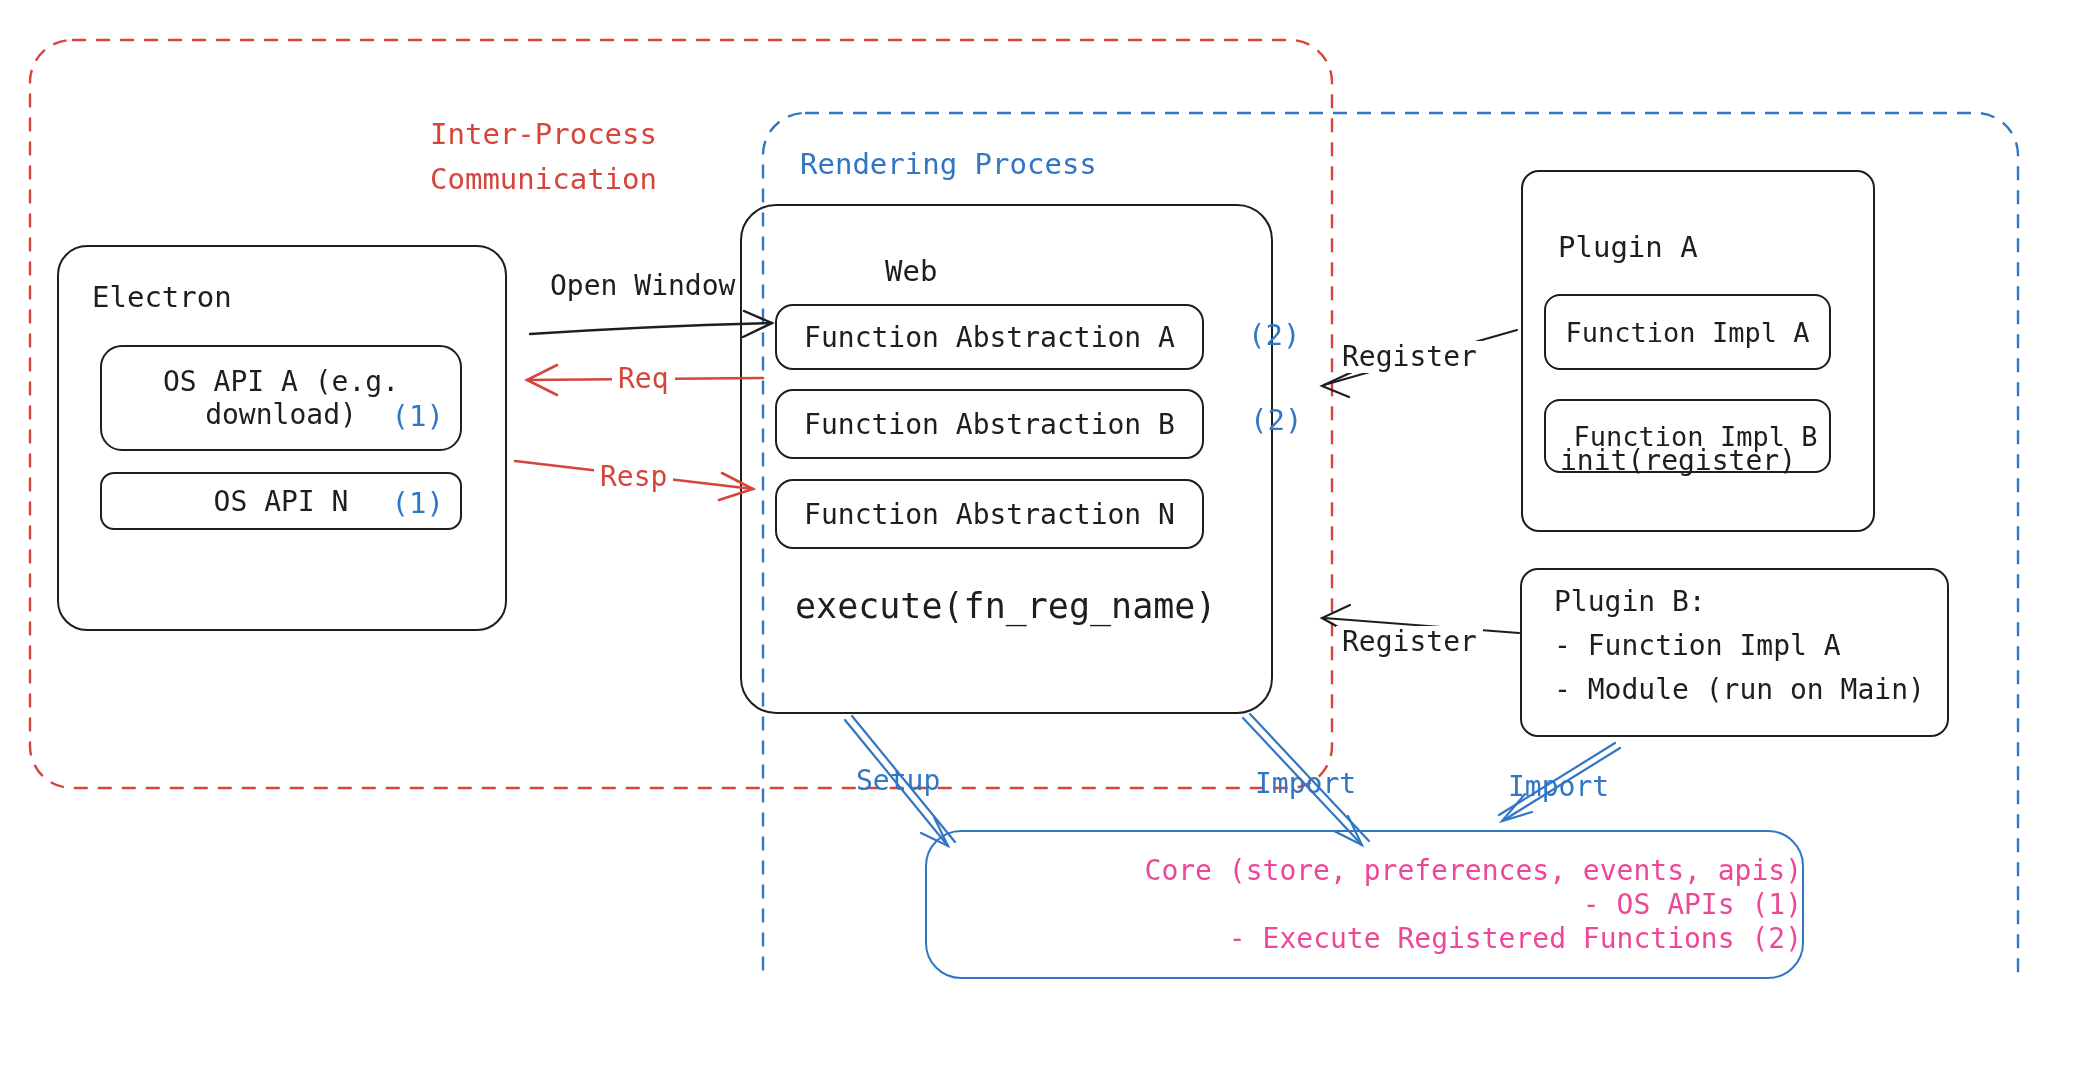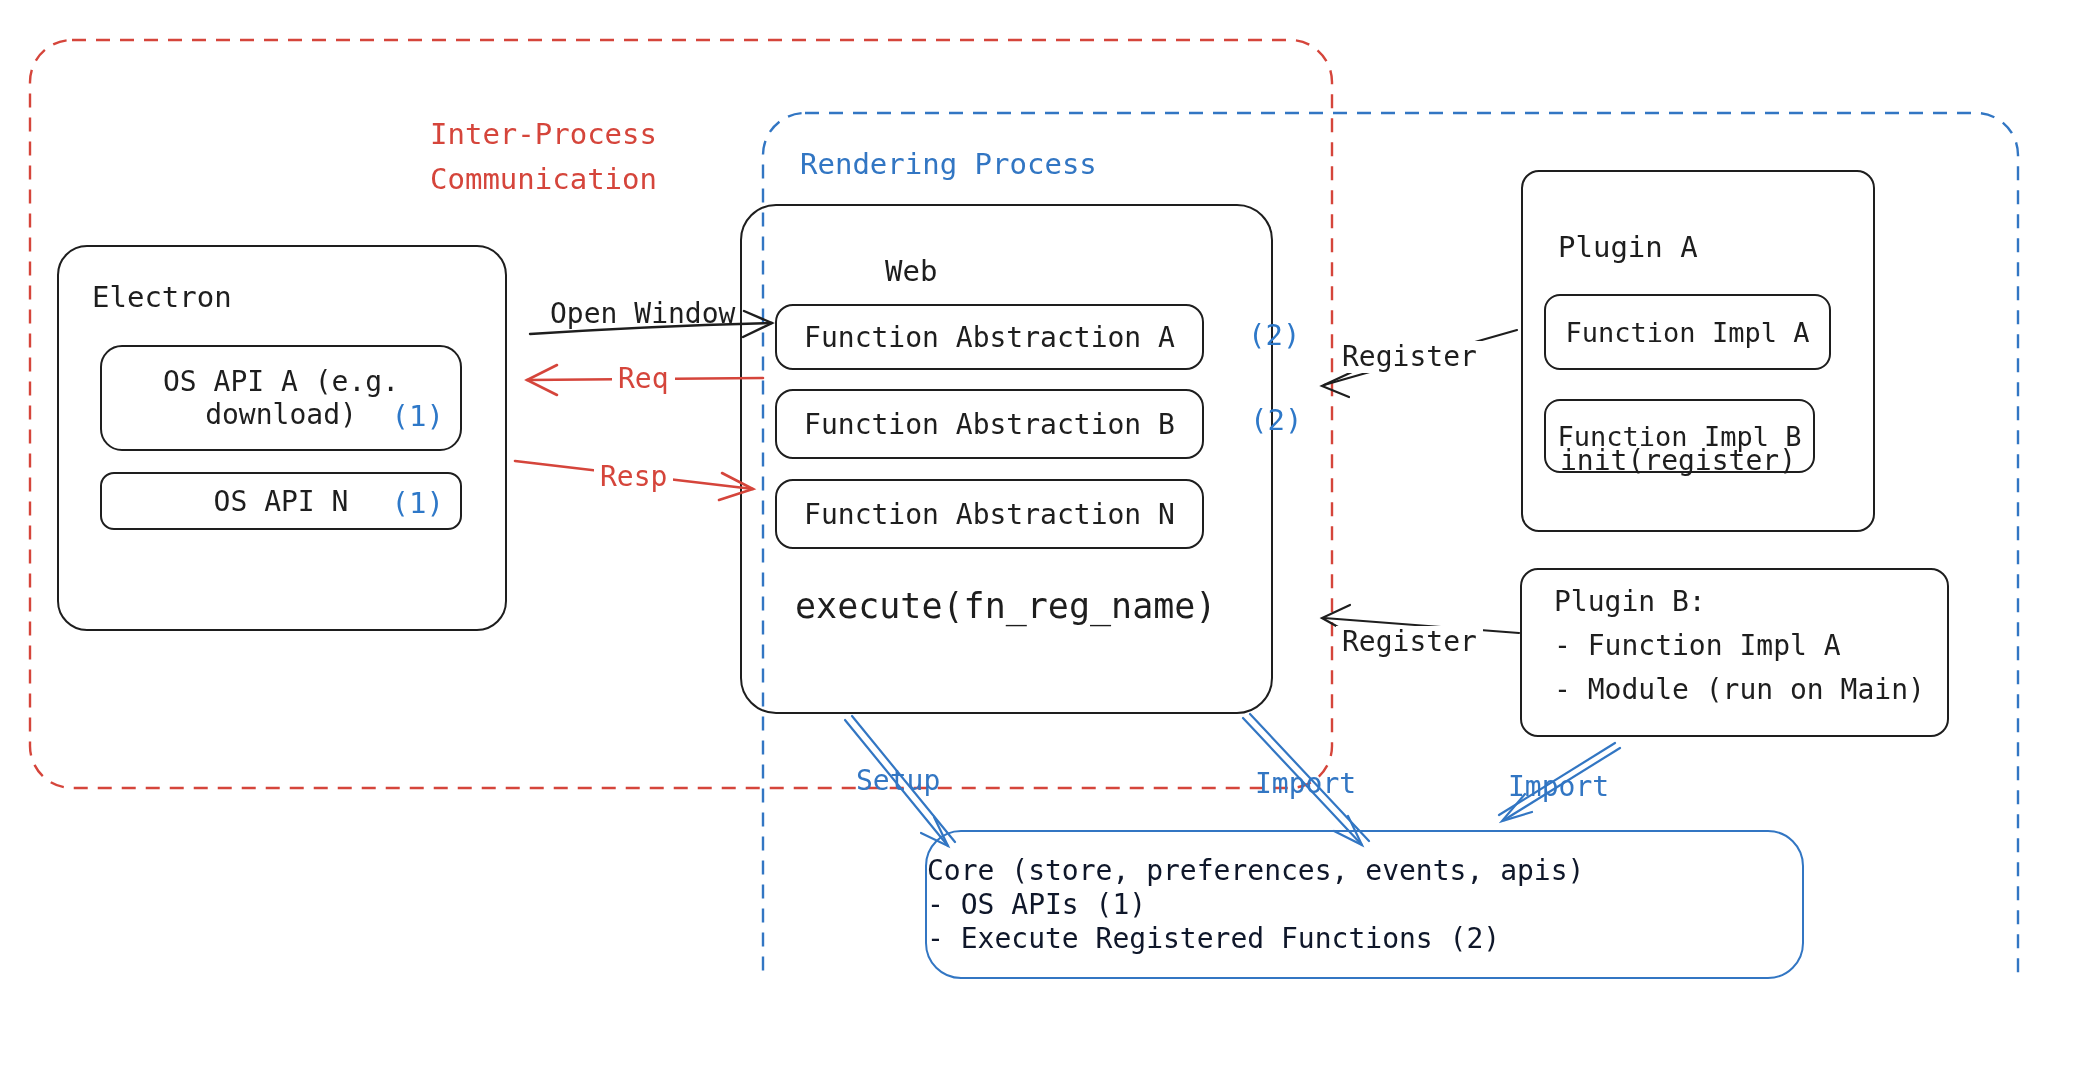--- a/index.html
+++ b/index.html
@@ -12,21 +12,21 @@
   .sbox{position:absolute;border:2.5px solid #1e1e1e;border-radius:18px;background:transparent;z-index:2;}
   .ibox{position:absolute;border:2px solid #1e1e1e;border-radius:18px;background:transparent;display:flex;align-items:center;justify-content:center;font-size:28px;}
   .boxtitle{position:absolute;font-size:29px;white-space:nowrap;}
   .badge{color:#2e78c8;font-size:29px;white-space:nowrap;}
   .blue{color:#3276c3;}
   .red{color:#d5453b;}
   
   .alabel{position:absolute;font-size:28px;white-space:nowrap;z-index:4;line-height:30px;}
   .alabel.onshaft{background:#ffffff;padding:1px 6px;}
   svg#wires{position:absolute;left:0;top:0;z-index:3;pointer-events:none;}
-  .coretext{position:absolute;text-align:left;color:#0f172a;font-size:28px;line-height:34px;z-index:2;}
+  .coretext{position:absolute;text-align:right;color:#ec4899;font-size:28px;line-height:34px;z-index:2;}
   .pbtext{position:absolute;font-size:28px;line-height:44px;white-space:nowrap;z-index:2;}
   .iplabel{position:absolute;font-size:29px;line-height:45px;white-space:nowrap;z-index:2;}
 </style>
 </head>
 <body>
 
 <div id="stage">
 
   <svg id="wires" width="2074" height="1066" viewBox="0 0 2074 1066">
 
@@ -112,21 +112,21 @@
   </div>
 
   <div class="abs badge" style="left:1248px;top:318px;z-index:2;">(2)</div>
   <div class="abs badge" style="left:1250px;top:403px;z-index:2;">(2)</div>
 
   <div class="sbox" style="left:1521px;top:170px;width:350px;height:358px;">
     <div class="boxtitle" style="left:35px;top:58px;">Plugin A</div>
     <div class="ibox" style="left:21px;top:122px;width:283px;height:72px;border-radius:16px;font-size:27px;">
       <div>Function Impl A</div>
     </div>
-    <div class="ibox" style="left:21px;top:227px;width:267px;height:70px;border-radius:16px;font-size:27px;">
+    <div class="ibox" style="left:21px;top:227px;width:267px;height:70px;border-radius:16px;font-size:27px;padding-left:16px;">
       <div>Function Impl B</div>
     </div>
     <div class="abs" style="left:37px;top:272px;font-size:28px;">init(register)</div>
   </div>
 
   <div class="sbox" style="left:1520px;top:568px;width:425px;height:165px;">
     <div class="pbtext" style="left:32px;top:10px;">
       <div>Plugin B:</div>
       <div>- Function Impl A</div>
       <div>- Module (run on Main)</div>
@@ -134,21 +134,21 @@
   </div>
 
   <div class="abs" style="left:925px;top:830px;width:875px;height:145px;border:2.2px solid #3276c3;border-radius:36px;z-index:2;">
     <div class="coretext" style="left:0;top:22px;width:100%;">
       <div>Core (store, preferences, events, apis)</div>
       <div>- OS APIs (1)</div>
       <div>- Execute Registered Functions (2)</div>
     </div>
   </div>
 
-  <div class="alabel" style="left:550px;top:271px;margin-top:28px;">Open Window</div>
+  <div class="alabel" style="left:550px;top:271px;">Open Window</div>
   <div class="alabel onshaft red" style="left:612px;top:363px;">Req</div>
   <div class="alabel onshaft red" style="left:594px;top:461px;">Resp</div>
   <div class="alabel onshaft" style="left:1336px;top:341px;">Register</div>
   <div class="alabel onshaft" style="left:1336px;top:626px;">Register</div>
   <div class="alabel blue" style="left:856px;top:766px;">Setup</div>
   <div class="alabel blue" style="left:1255px;top:769px;">Import</div>
   <div class="alabel blue" style="left:1508px;top:772px;">Import</div>
 
 </div>
 

